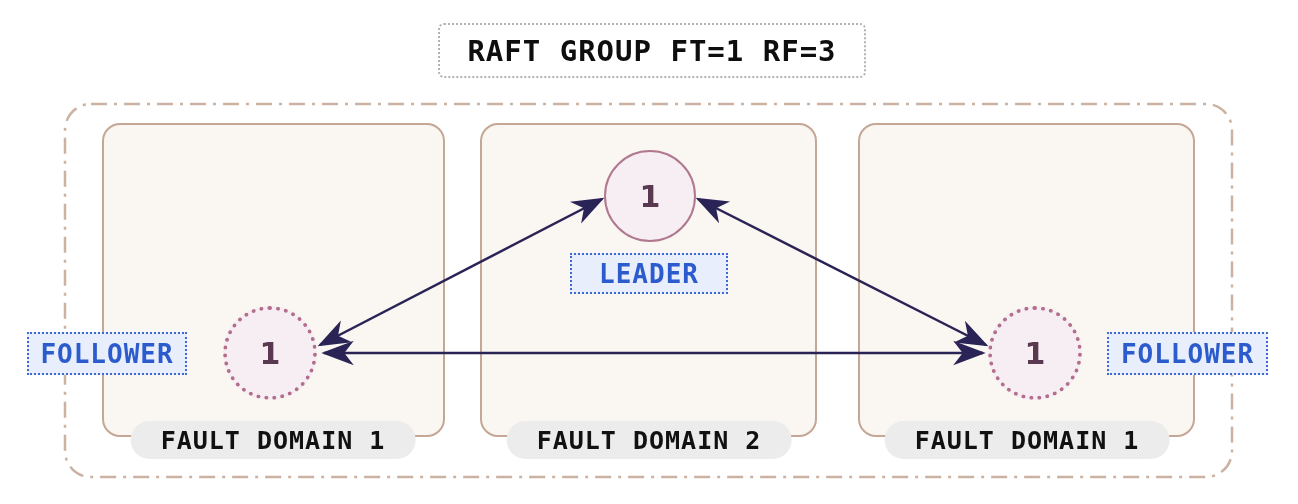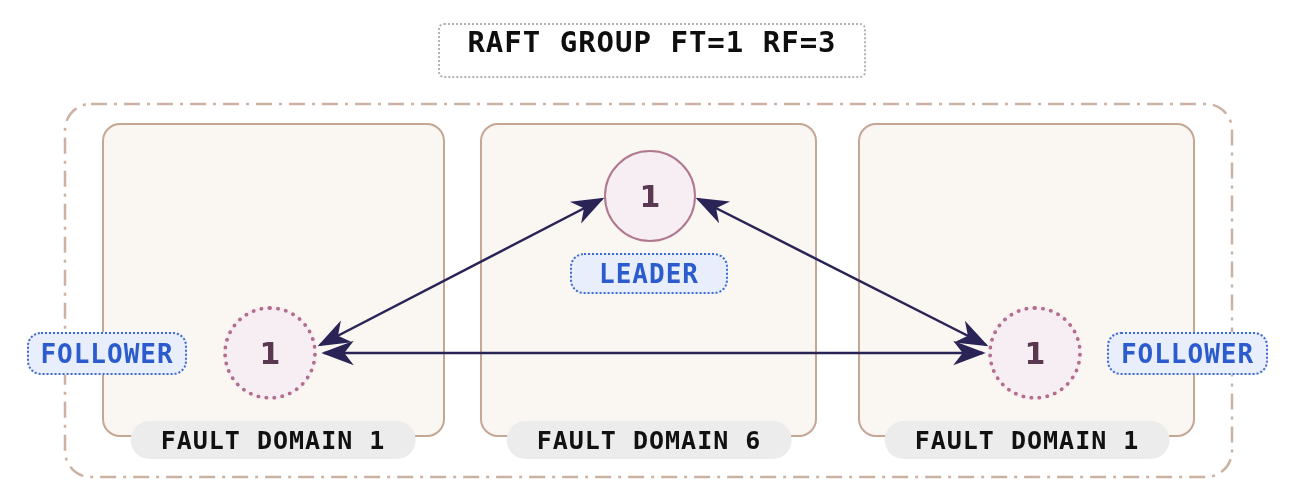--- a/index.html
+++ b/index.html
@@ -25,20 +25,21 @@
   
   .title-box {
     position: absolute;
     left: 438px; top: 23px;
     width: 428px; height: 55px;
     box-sizing: border-box;
     background: #ffffff;
     border: 2px dotted #b2b2b2;
     border-radius: 6px;
     display: flex;
+    align-items: center;
     justify-content: center;
     z-index: 6;
   }
   .title-box span {
     font-size: 29px;
     font-weight: 700;
     color: #0e0e0e;
     letter-spacing: 1px;
     white-space: nowrap;
   }
@@ -106,21 +107,21 @@
     border: 4px dotted #b26e8c;
   }
   .fnode1 { left: 223px; }
   .fnode3 { left: 988px; }
   
   .role-label {
     position: absolute;
     box-sizing: border-box;
     background: #e8eefb;
     border: 2px dotted #3e6ad2;
-    border-radius: 14px;
+    border-radius: 0;
     display: flex;
     align-items: center;
     justify-content: center;
     z-index: 5;
     font-size: 26px;
     font-weight: 700;
     color: #2b5bcc;
     letter-spacing: 1px;
     white-space: nowrap;
   }
@@ -168,16 +169,16 @@
 
   <div class="title-box">
     <span>RAFT GROUP FT=1 RF=3</span>
   </div>
 
   <div class="role-label leader-label">LEADER</div>
   <div class="role-label follower-left">FOLLOWER</div>
   <div class="role-label follower-right">FOLLOWER</div>
 
   <div class="fd-pill p1">FAULT DOMAIN 1</div>
-  <div class="fd-pill p2">FAULT DOMAIN 6</div>
+  <div class="fd-pill p2">FAULT DOMAIN 2</div>
   <div class="fd-pill p3">FAULT DOMAIN 1</div>
 
 </div>
 
 </body></html>

